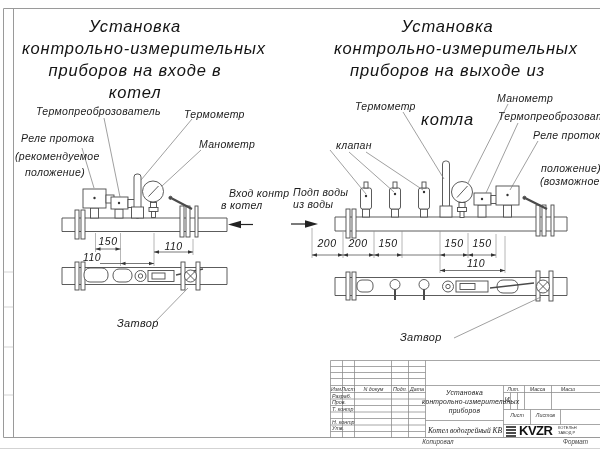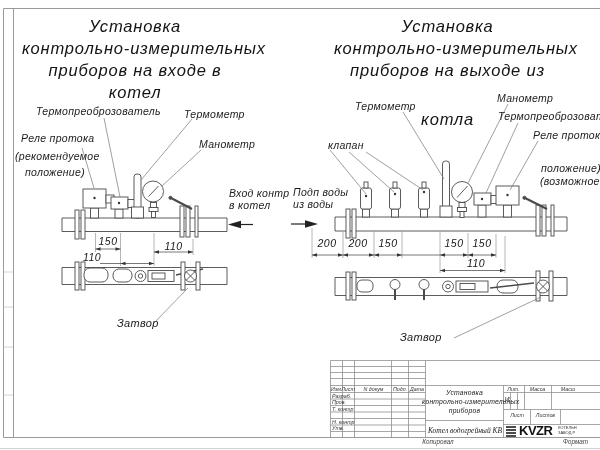--- a/index.html
+++ b/index.html
@@ -261,36 +261,36 @@
   <div class="t title-line" style="left:22px;top:84px;width:226px;">котел</div>
   <div class="t title-line" style="left:22px;top:62px;width:226px;">приборов на входе в</div>
 
   <div class="t lbl" style="left:36px;top:106px;">Термопреоброзователь</div>
   <div class="t lbl" style="left:184px;top:109px;">Термометр</div>
   <div class="t lbl" style="left:21px;top:133px;">Реле протока</div>
   <div class="t lbl" style="left:15px;top:151px;">(рекомендуемое</div>
   <div class="t lbl" style="left:25px;top:167px;">положение)</div>
   <div class="t lbl" style="left:199px;top:139px;">Манометр</div>
   <div class="t lbl" style="left:229px;top:188px;">Вход контр</div>
-  <div class="t lbl" style="left:229px;top:200px;">в котел</div>
+  <div class="t lbl" style="left:221px;top:200px;">в котел</div>
   <div class="t lbl" style="left:117px;top:318px;font-size:11px;">Затвор</div>
 
   <div class="t dim" style="left:95px;top:235.5px;width:26px;">150</div>
   <div class="t dim" style="left:160px;top:240.5px;width:27px;">110</div>
   <div class="t dim" style="left:81px;top:251.5px;width:22px;">110</div>
 
   <div class="t title-line" style="left:334px;top:18px;width:227px;">Установка</div>
   <div class="t title-line" style="left:334px;top:40px;width:227px;">контрольно-измерительных</div>
   <div class="t title-line" style="left:334px;top:62px;width:227px;">приборов на выходе из</div>
   <div class="t title-line" style="left:334px;top:84px;width:227px;margin-top:27px;">котла</div>
 
   <div class="t lbl" style="left:355px;top:101px;">Термометр</div>
   <div class="t lbl" style="left:497px;top:93px;">Манометр</div>
   <div class="t lbl" style="left:498px;top:111px;">Термопреоброзователь</div>
-  <div class="t lbl" style="left:328px;top:140px;">клапан</div>
+  <div class="t lbl" style="left:336px;top:140px;">клапан</div>
   <div class="t lbl" style="left:533px;top:130px;">Реле протока</div>
   <div class="t lbl" style="left:540px;top:147px;margin-top:29px;">(возможное</div>
   <div class="t lbl" style="left:541px;top:163px;">положение)</div>
   <div class="t lbl" style="left:293px;top:187px;">Подп воды</div>
   <div class="t lbl" style="left:293px;top:199px;">из воды</div>
   <div class="t lbl" style="left:400px;top:332px;font-size:11px;">Затвор</div>
 
   <div class="t dim" style="left:314px;top:237.5px;width:26px;">200</div>
   <div class="t dim" style="left:345px;top:237.5px;width:26px;">200</div>
   <div class="t dim" style="left:375px;top:237.5px;width:26px;">150</div>

